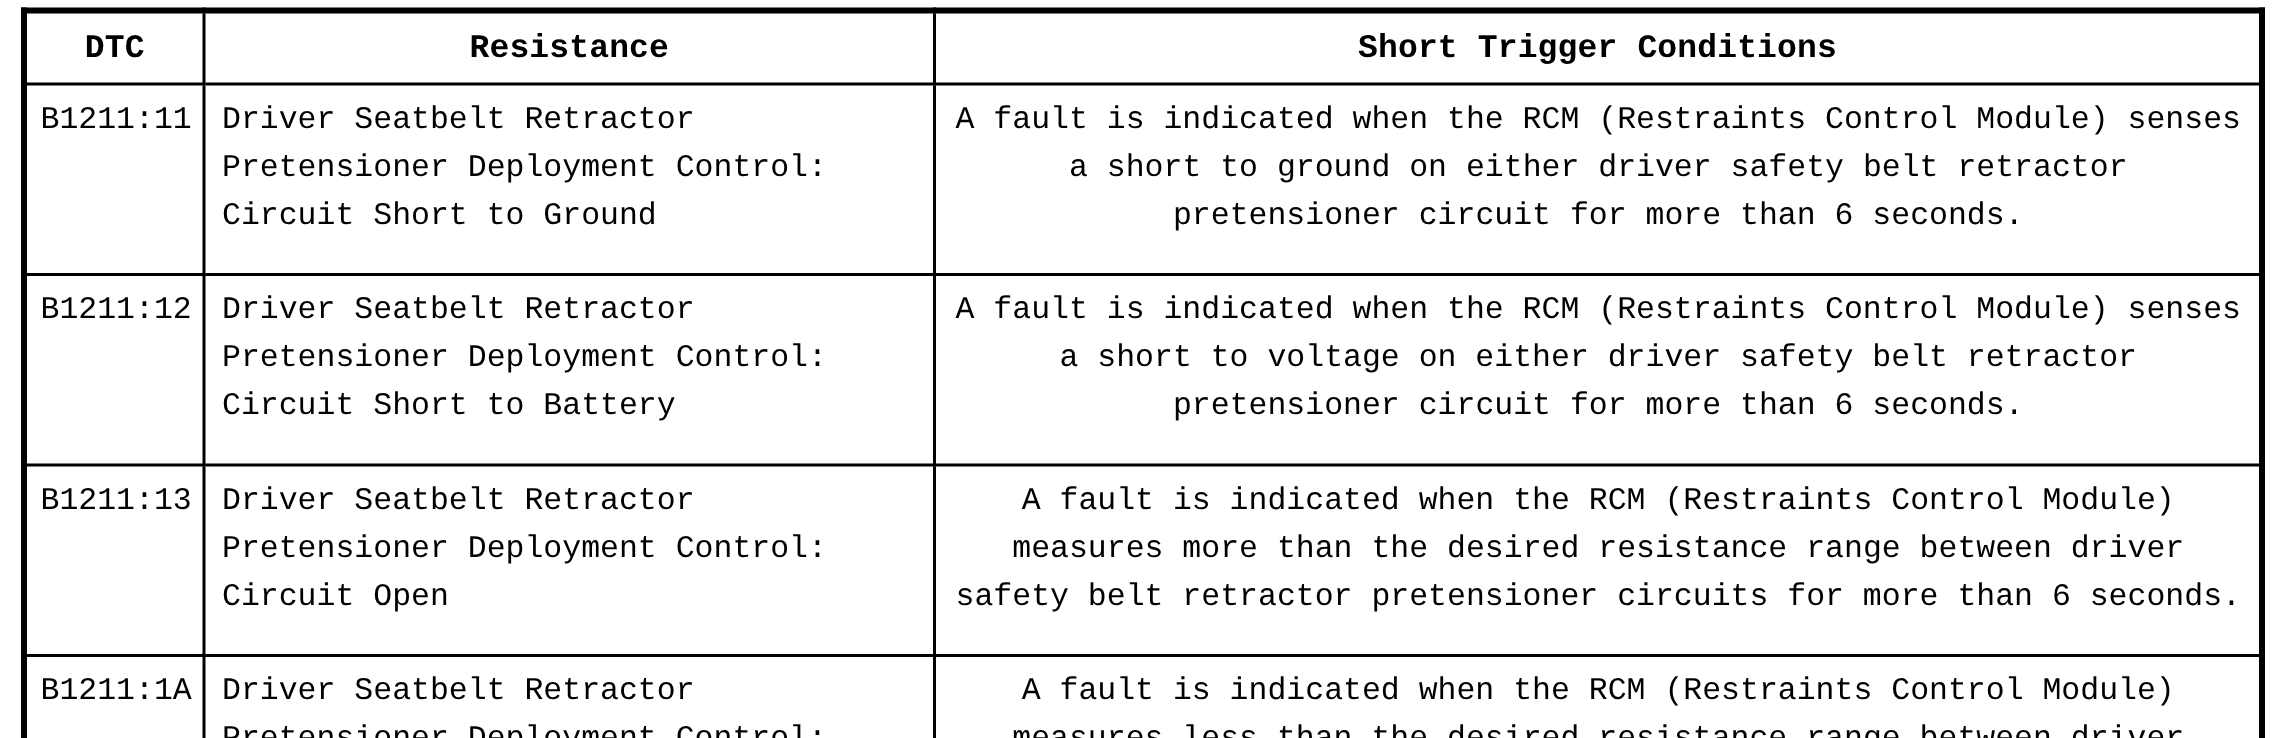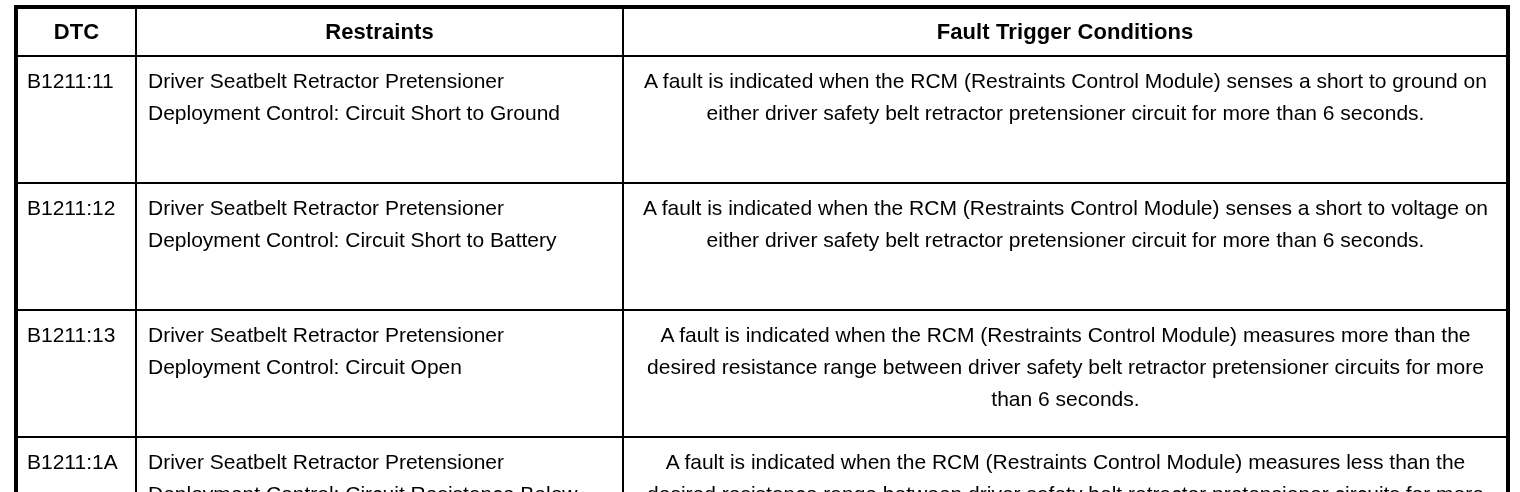--- a/index.html
+++ b/index.html
@@ -14,20 +14,21 @@
     color: #000000;
     overflow: hidden;
   }
 
   .table-wrap {
     position: absolute;
     left: 14px;
     top: 5px;
     width: 1492px;
     height: 482px;
+    font-family: Liberation Mono, monospace;
   }
 
   table.dtc-table {
     border-collapse: collapse;
     table-layout: fixed;
     width: 1492px;
     background: #ffffff;
   }
 
   table.dtc-table,
@@ -88,22 +89,22 @@
 <div class="table-wrap">
   <table class="dtc-table">
     <colgroup>
       <col class="col-dtc">
       <col class="col-desc">
       <col class="col-cond">
     </colgroup>
     <thead>
       <tr>
         <th>DTC</th>
-        <th>Restraints</th>
-        <th>Fault Trigger Conditions</th>
+        <th>Resistance</th>
+        <th>Short Trigger Conditions</th>
       </tr>
     </thead>
     <tbody>
       <tr>
         <td class="cell-dtc">B1211:11</td>
         <td class="cell-desc">Driver Seatbelt Retractor Pretensioner Deployment Control: Circuit Short to Ground</td>
         <td class="cell-cond">A fault is indicated when the RCM (Restraints Control Module) senses a short to ground on either driver safety belt retractor pretensioner circuit for more than 6 seconds.</td>
       </tr>
       <tr>
         <td class="cell-dtc">B1211:12</td>

